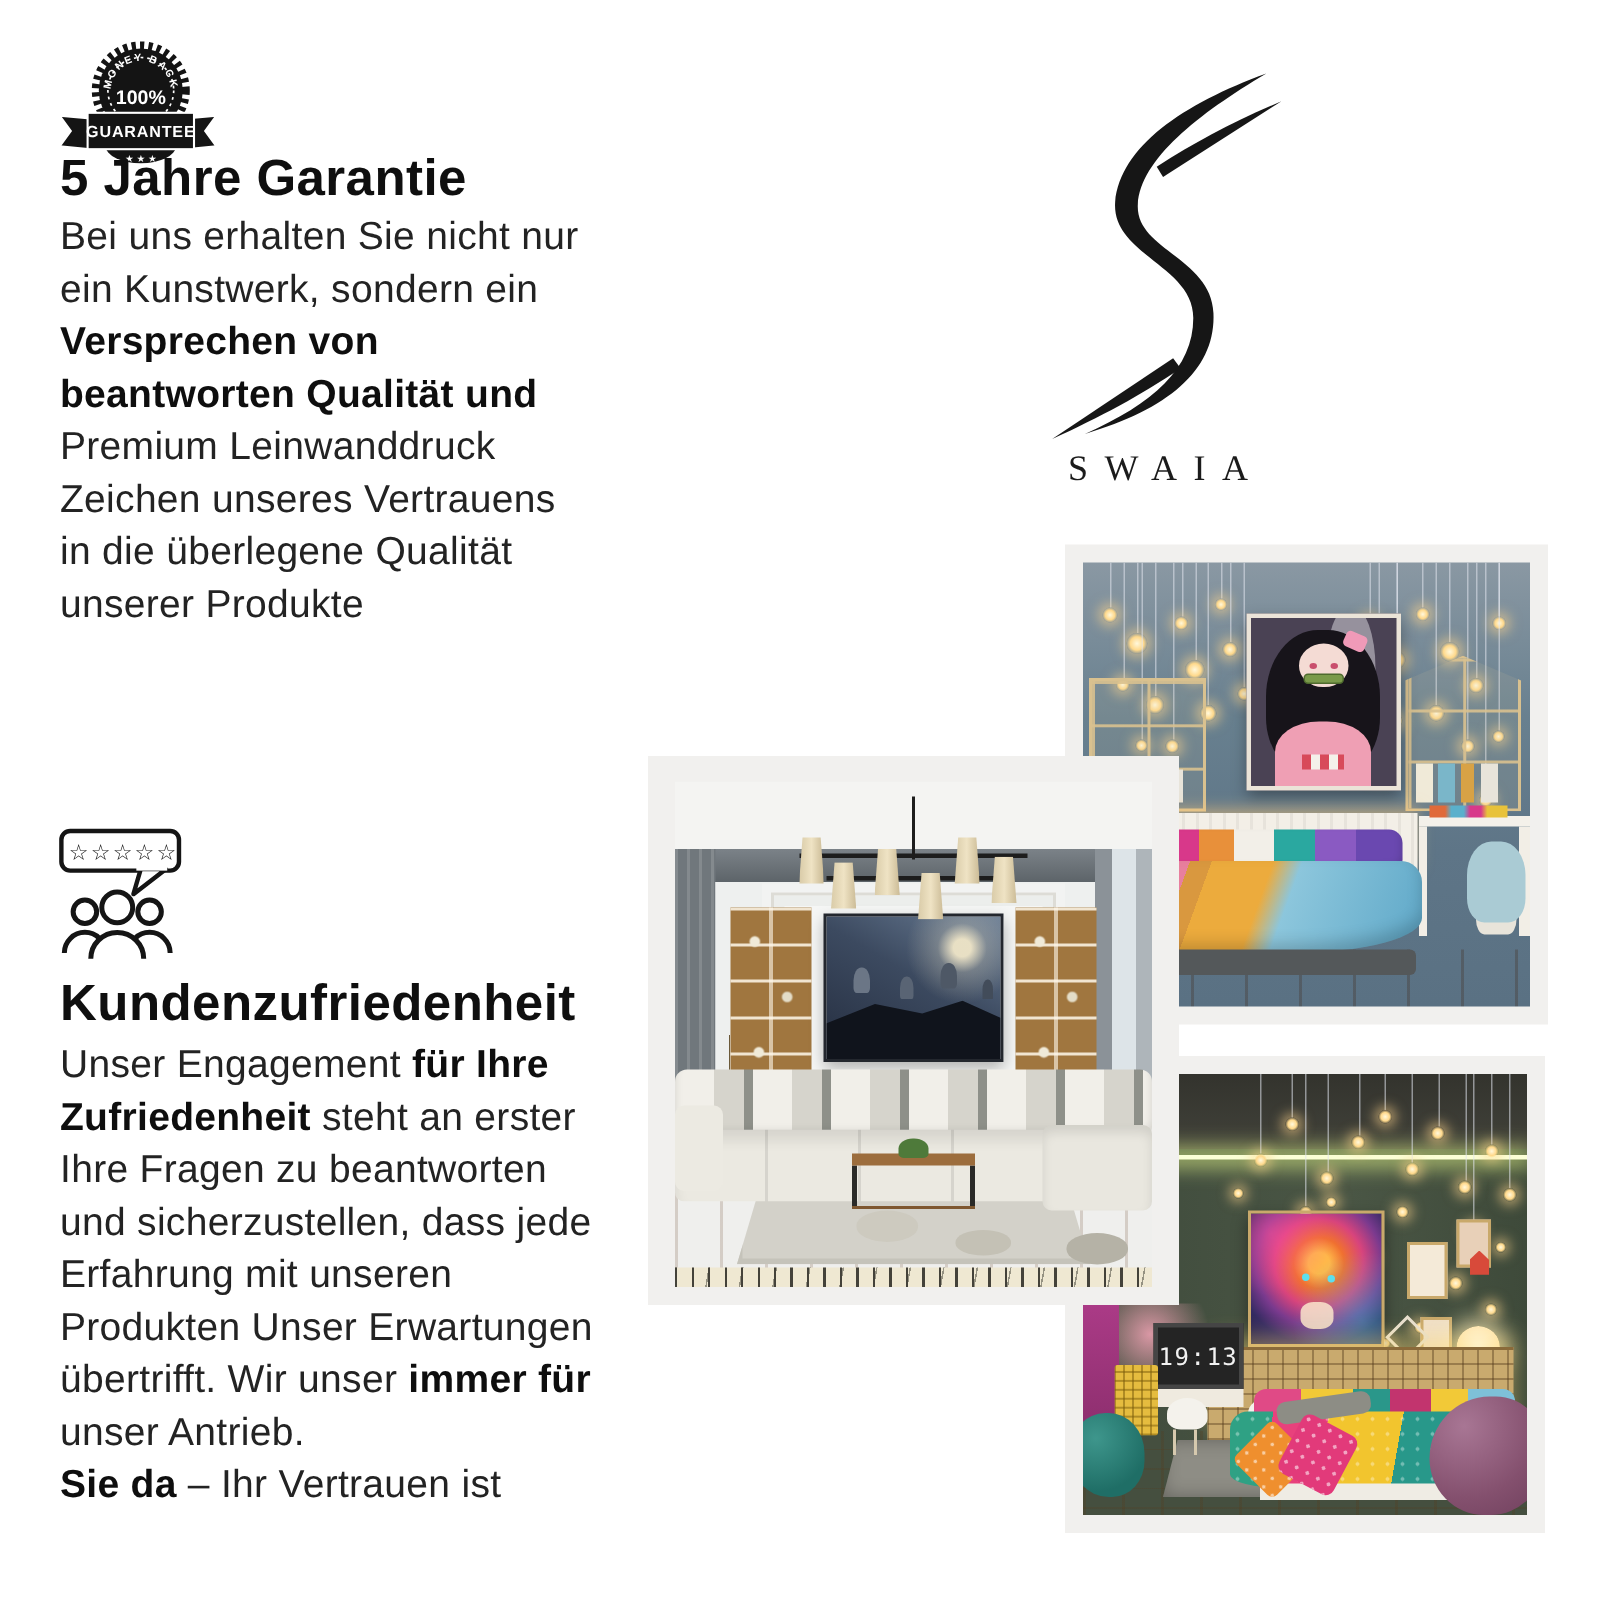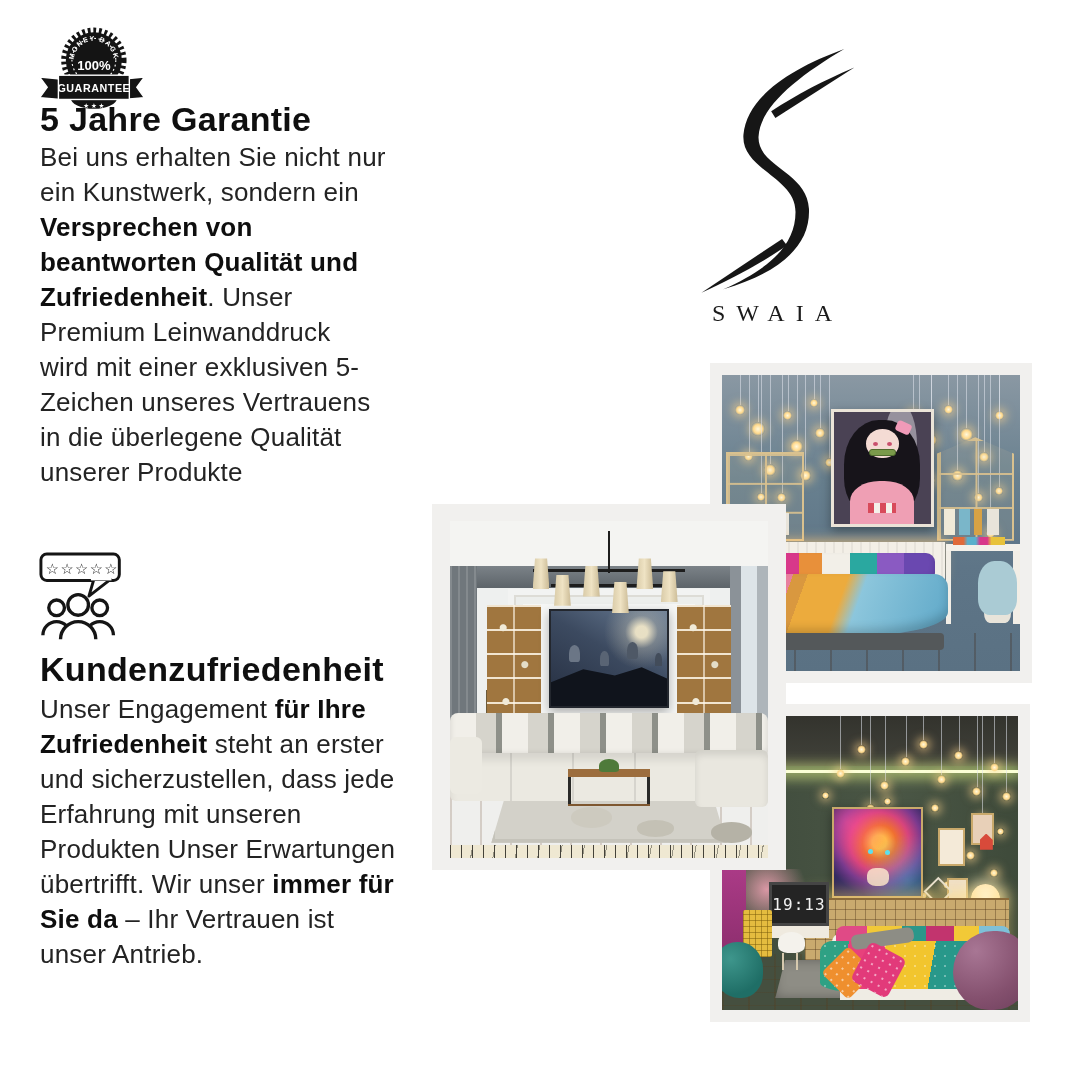--- a/index.html
+++ b/index.html
@@ -263,23 +263,21 @@
     <text x="62" y="81.5" font-size="11.5" font-weight="bold" fill="#ffffff" letter-spacing="0.6" text-anchor="middle">GUARANTEE</text>
     <text x="62" y="99" font-size="7" fill="#ffffff" text-anchor="middle">★ ★ ★</text>
   </svg>
 
   <div class="h1" style="top:100px;">5 Jahre Garantie</div>
   <div class="para" style="top:140px;">
       <div class="ln"><span>Bei uns erhalten Sie nicht nur</span></div>
       <div class="ln"><span>ein Kunstwerk, sondern ein</span></div>
       <div class="ln"><span class="bseg">Versprechen von</span></div>
       <div class="ln"><span class="bseg">beantworten Qualität und</span></div>
-      <div class="ln"><span class="bseg">Zufriedenheit</span><span>. Unser</span></div>
       <div class="ln"><span>Premium Leinwanddruck</span></div>
-      <div class="ln"><span>wird mit einer exklusiven 5-</span></div>
       <div class="ln"><span>Zeichen unseres Vertrauens</span></div>
       <div class="ln"><span>in die überlegene Qualität</span></div>
       <div class="ln"><span>unserer Produkte</span></div>
     </div>
 
   <svg class="review-svg" viewBox="0 0 100 106">
     <rect x="4" y="5" width="80" height="27" rx="6" fill="#ffffff" stroke="#151515" stroke-width="3"></rect>
     <path d="M58 31 L53 48 L75 31 Z" fill="#ffffff" stroke="#151515" stroke-width="3" stroke-linejoin="round"></path>
     <rect x="55" y="28" width="21" height="4" fill="#ffffff"></rect>
     <text x="9" y="25" font-size="15" letter-spacing="1.5" fill="#151515">☆☆☆☆☆</text>
@@ -288,26 +286,27 @@
     <circle cx="64" cy="60" r="8" fill="#ffffff" stroke="#151515" stroke-width="3.4"></circle>
     <path d="M50 88 a14 14 0 0 1 28 0" fill="#ffffff" stroke="#151515" stroke-width="3.4"></path>
     <circle cx="42" cy="57" r="10.5" fill="#ffffff" stroke="#151515" stroke-width="3.4"></circle>
     <path d="M24 92 a18 18 0 0 1 36 0" fill="#ffffff" stroke="#151515" stroke-width="3.4"></path>
   </svg>
 
   <div class="h1" style="top:650px;">Kundenzufriedenheit</div>
   <div class="para" style="top:692px;">
       <div class="ln"><span>Unser Engagement </span><span class="bseg">für Ihre</span></div>
       <div class="ln"><span class="bseg">Zufriedenheit</span><span> steht an erster</span></div>
+      <div class="ln"><span>Ihre Fragen zu beantworten</span></div>
       <div class="ln"><span>und sicherzustellen, dass jede</span></div>
       <div class="ln"><span>Erfahrung mit unseren</span></div>
       <div class="ln"><span>Produkten Unser Erwartungen</span></div>
       <div class="ln"><span>übertrifft. Wir unser </span><span class="bseg">immer für</span></div>
+      <div class="ln"><span>unser Antrieb.</span></div>
       <div class="ln"><span class="bseg">Sie da</span><span> – Ihr Vertrauen ist</span></div>
-      <div class="ln"><span>unser Antrieb.</span></div>
     </div>
 
   <svg class="brand-s" viewBox="0 0 200 300">
     <path d="M186 6 C120 30 70 64 66 108 C63 150 128 158 128 200 C128 240 96 268 42 292 C110 272 146 240 144 196 C142 152 82 146 84 110 C86 74 132 38 186 6 Z" fill="#161616"></path>
     <path d="M198 28 C160 44 130 60 99 80 L104 88 L198 28 Z" fill="#161616"></path>
     <path d="M16 296 C55 278 85 262 118 240 L112 232 L16 296 Z" fill="#161616"></path>
   </svg>
   <div class="brand-name">SWAIA</div>
 
   <div class="card card-anime">

